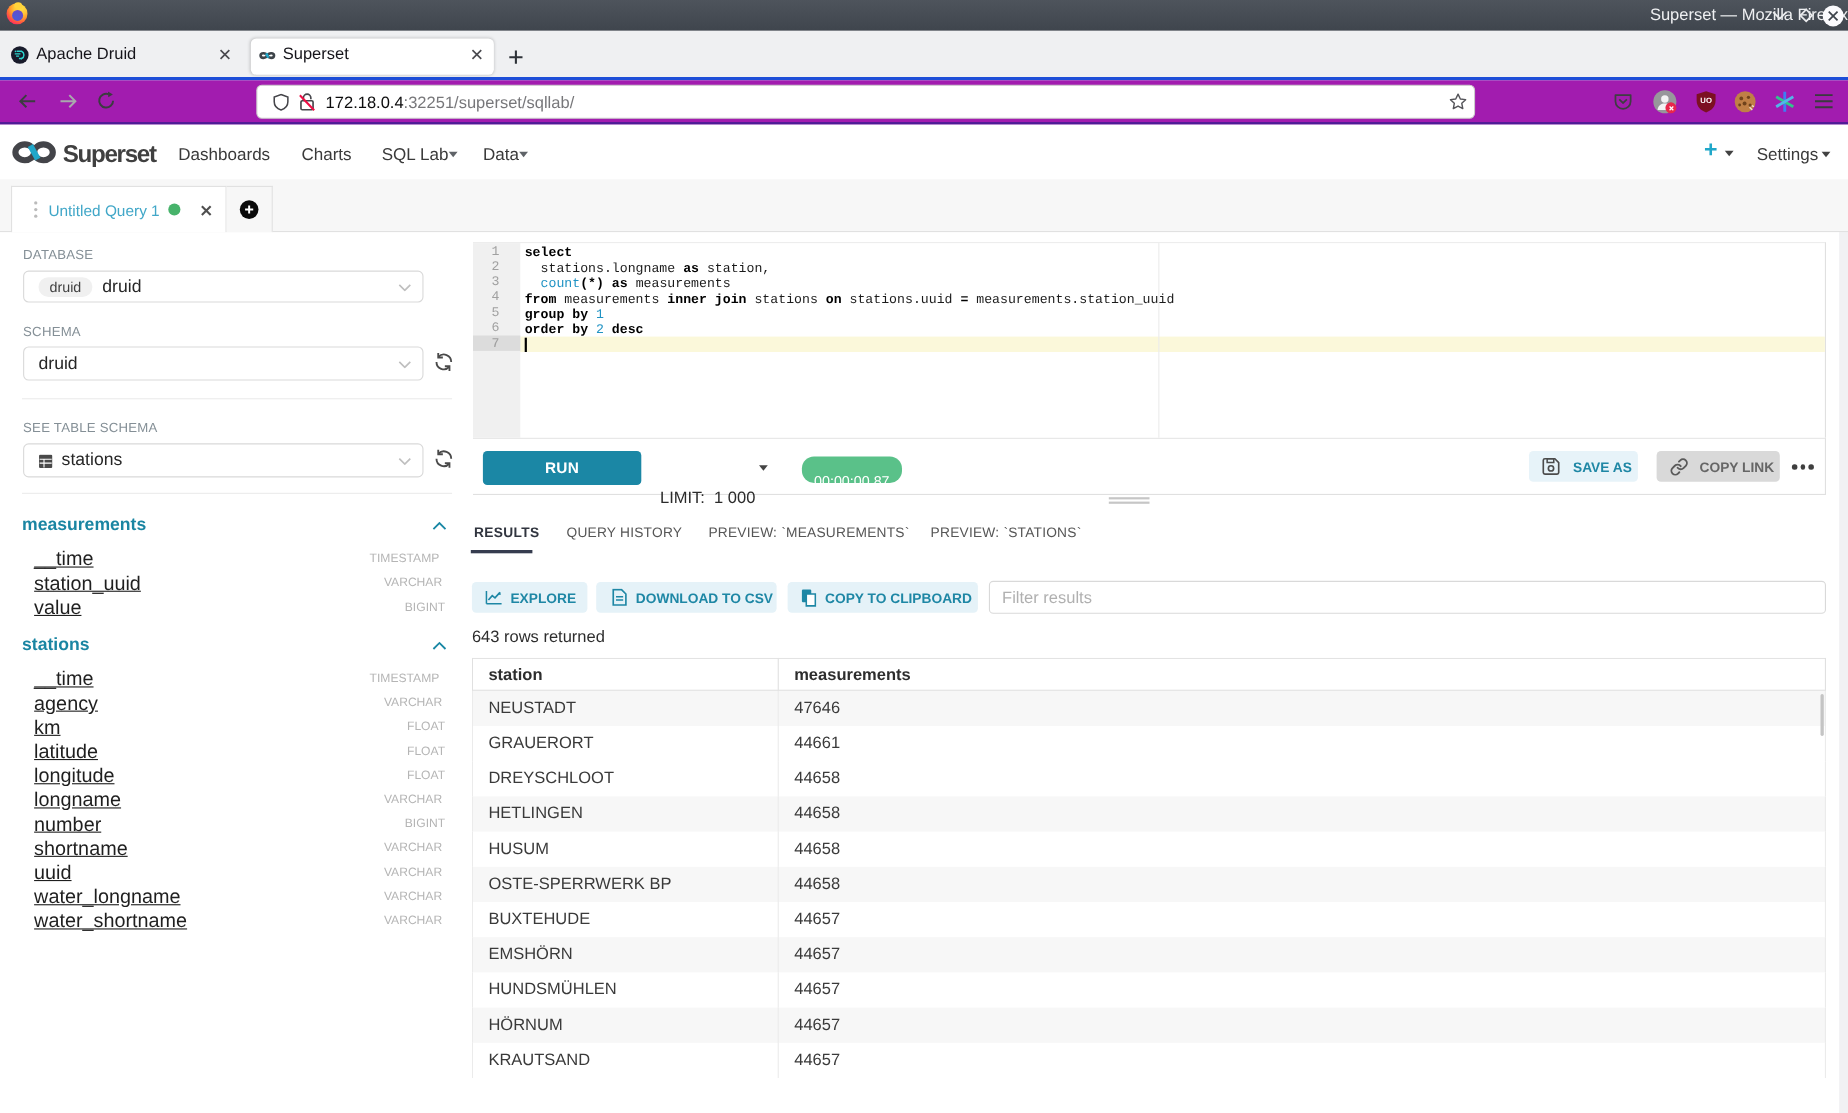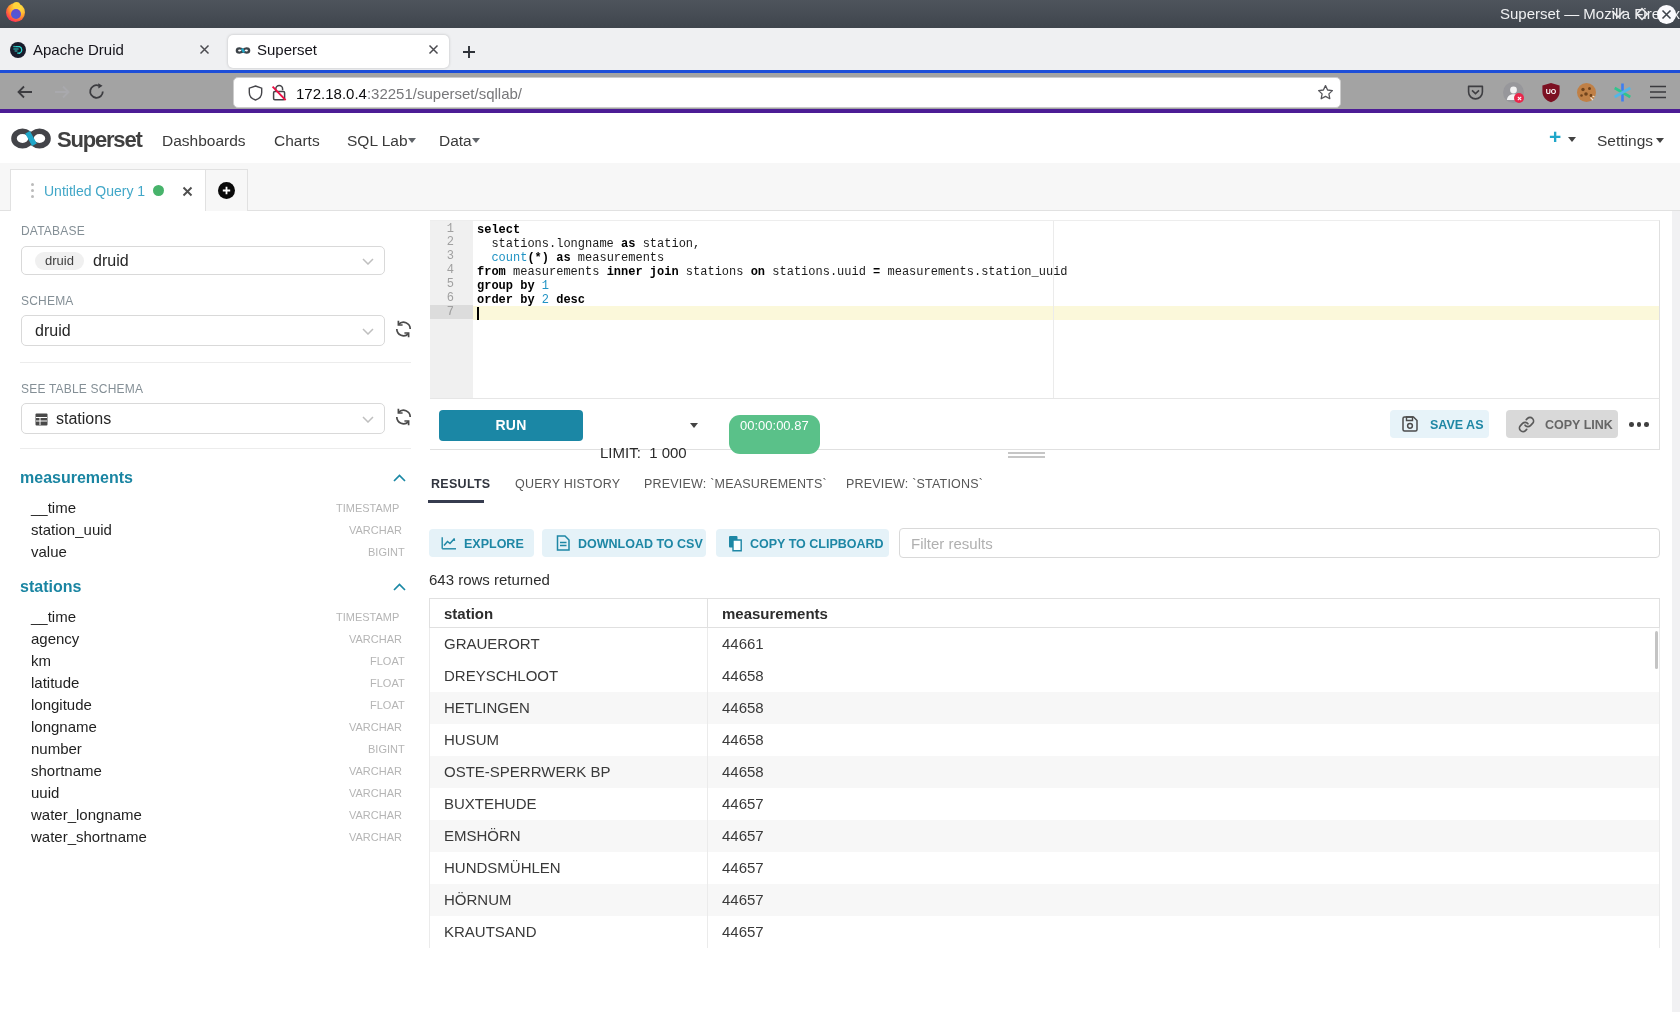--- a/index.html
+++ b/index.html
@@ -8,21 +8,21 @@
   #root { position:relative; width:1680px; height:1012px; overflow:hidden; background:#fff; }
   .abs { position:absolute; }
   svg { display:block; }
 
   
   #titlebar { left:0; top:0; width:1680px; height:28px; background:linear-gradient(#4e545c,#3f454d); }
   #titlebar .title { position:absolute; left:0; top:6px; width:100%; text-align:right; color:#eff0f2; font-size:15px; line-height:16px; }
   #tabstrip { left:0; top:28px; width:1680px; height:45px; background:#eff0f2; border-bottom:3px solid #1d4ed8; }
   #activetab { position:absolute; left:228px; top:7px; width:221px; height:33px; background:#fff; border-radius:5px; box-shadow:0 0 3px rgba(0,0,0,0.22); }
   .tabtxt { font-size:15px; color:#15141a; line-height:16px; }
-  #navbar { left:0; top:73px; width:1680px; height:40px; background:#a3a3a3; border-bottom:4px solid #4c1d95; }
+  #navbar { left:0; top:73px; width:1680px; height:40px; background:#a21caf; border-bottom:2px solid #4c1d95; }
   #urlbar { position:absolute; left:233px; top:4px; width:1108px; height:31px; background:#fff; border:1px solid #ccc; border-radius:5px; }
   .urltext { font-size:15px; color:#77777a; line-height:29px; white-space:nowrap; }
   .urltext b { color:#0c0c0d; font-weight:normal; }
   #pagescrollbar { left:1672px; top:166px; width:8px; height:846px; background:#f1f1f3; }
 
   
   #appheader { left:0; top:114px; width:1680px; height:49px; background:#fff; }
   #sslogotext { position:absolute; left:57px; top:14px; font-size:22px; font-weight:bold; color:#404040; line-height:23px; letter-spacing:-1.2px; }
   .navitem { position:absolute; font-size:15.5px; color:#3a3a3a; line-height:17px; white-space:nowrap; }
   .caret { position:absolute; width:0; height:0; border-left:4px solid transparent; border-right:4px solid transparent; border-top:5px solid #5f6368; }
@@ -30,37 +30,37 @@
   
   #querytabs { left:0; top:163px; width:1680px; height:48px; background:#f7f7f7; border-bottom:1px solid #e1e1e1; }
   #qtab1 { position:absolute; left:10px; top:6px; width:196px; height:42px; background:#fff; border:1px solid #e1e1e1; border-bottom:none; }
   #qtabplus { position:absolute; left:206px; top:6px; width:42px; height:42px; background:#f7f7f7; border:1px solid #e1e1e1; border-bottom:none; border-left:none; }
 
   
   .sidelabel { position:absolute; font-size:12px; color:#848f96; line-height:13px; letter-spacing:0.2px; white-space:nowrap; }
   .selectbox { position:absolute; left:21px; width:364px; border:1px solid #d9d9d9; border-radius:5px; background:#fff; }
   .divider { position:absolute; left:20px; width:391px; border-top:1px solid #ececec; }
   .tname { position:absolute; font-size:16px; font-weight:bold; color:#1a85a2; line-height:18px; }
-  .colrow { position:absolute; left:31px; font-size:15px; color:#1f1f1f; line-height:16px; }
+  .colrow { position:absolute; left:31px; font-size:18px; color:#1f1f1f; line-height:16px;text-decoration:underline; }
   .coltype { position:absolute; font-size:11px; color:#b5b5b5; line-height:12px; }
 
   
   #editor { left:430px; top:220px; width:1230px; height:178px; background:#fff; border-top:1px solid #ededed; border-right:1px solid #e0e0e0; font-family:"Liberation Mono", monospace; font-size:12px; }
   #gutter { position:absolute; left:0; top:0; width:43px; height:177px; background:#f0f0f0; color:#a0a0a0; text-align:right; }
   #gutter div { padding-right:19px; height:14px; line-height:14px; }
   .codeline { position:absolute; left:47px; white-space:pre; color:#1b1b1b; line-height:14px; }
   .codeline b { font-weight:bold; color:#000; }
   .cteal { color:#2093c4; }
   #activeline { position:absolute; left:0; top:85px; width:1229px; height:14px; background:#fbf8da; }
   #printmargin { position:absolute; left:623px; top:0; width:1px; height:177px; background:#ebebeb; }
 
   
   #edtoolbar { left:430px; top:398px; width:1230px; height:52px; border-top:1px solid #e6e6e6; border-bottom:1px solid #e0e0e0; border-right:1px solid #e0e0e0; background:#fff; }
   #runbtn { position:absolute; left:9px; top:11px; width:144px; height:31px; background:#1b87a5; border-radius:4px; color:#fff; font-weight:bold; font-size:14px; text-align:center; line-height:31px; letter-spacing:0.3px; }
-  #timerpill { position:absolute; left:299px; top:16px; height:39px; background:#5ac189; border-radius:11px; color:#fff; font-size:13px; line-height:21px; padding:0 11px; }
+  #timerpill { position:absolute; left:299px; top:16px; height:21px; background:#5ac189; border-radius:11px; color:#fff; font-size:13px; line-height:21px; padding:12px 11px; }
   .tbtn { position:absolute; font-weight:bold; font-size:12.5px; border-radius:4px; white-space:nowrap; }
 
   
   .rtab { position:absolute; font-size:12.5px; letter-spacing:0.2px; color:#565656; line-height:14px; white-space:nowrap; }
   .bluebtn { position:absolute; top:0; height:28px; background:#e5f2f8; border-radius:4px; color:#1e87a5; font-weight:bold; font-size:12.5px; white-space:nowrap; }
   .bluebtn span { position:absolute; top:8px; }
   table.results { border-collapse:collapse; width:1230px; table-layout:fixed; font-size:15px; }
   table.results th { text-align:left; font-weight:bold; color:#2d2d2d; border:1px solid #e0e0e0; height:29px; padding-left:14px; font-size:15px; }
   table.results td { color:#3a3a3a; height:32px; padding-left:14px; border-left:1px solid #ebebeb; border-right:1px solid #ebebeb; }
   table.results tr.odd td { background:#f7f7f7; }
@@ -396,20 +396,24 @@
     <table class="results">
       <colgroup>
           <col style="width:278px;">
           <col style="width:952px;">
         </colgroup>
       <tbody>
           <tr>
             <th>station</th>
             <th>measurements</th>
           </tr>
+      <tr class="odd">
+            <td>NEUSTADT</td>
+            <td>47646</td>
+          </tr>
       <tr>
             <td>GRAUERORT</td>
             <td>44661</td>
           </tr>
       <tr>
             <td>DREYSCHLOOT</td>
             <td>44658</td>
           </tr>
       <tr class="odd">
             <td>HETLINGEN</td>

